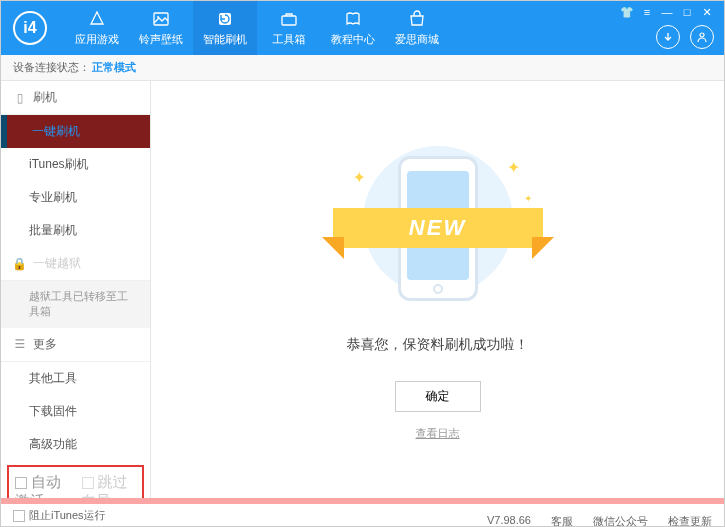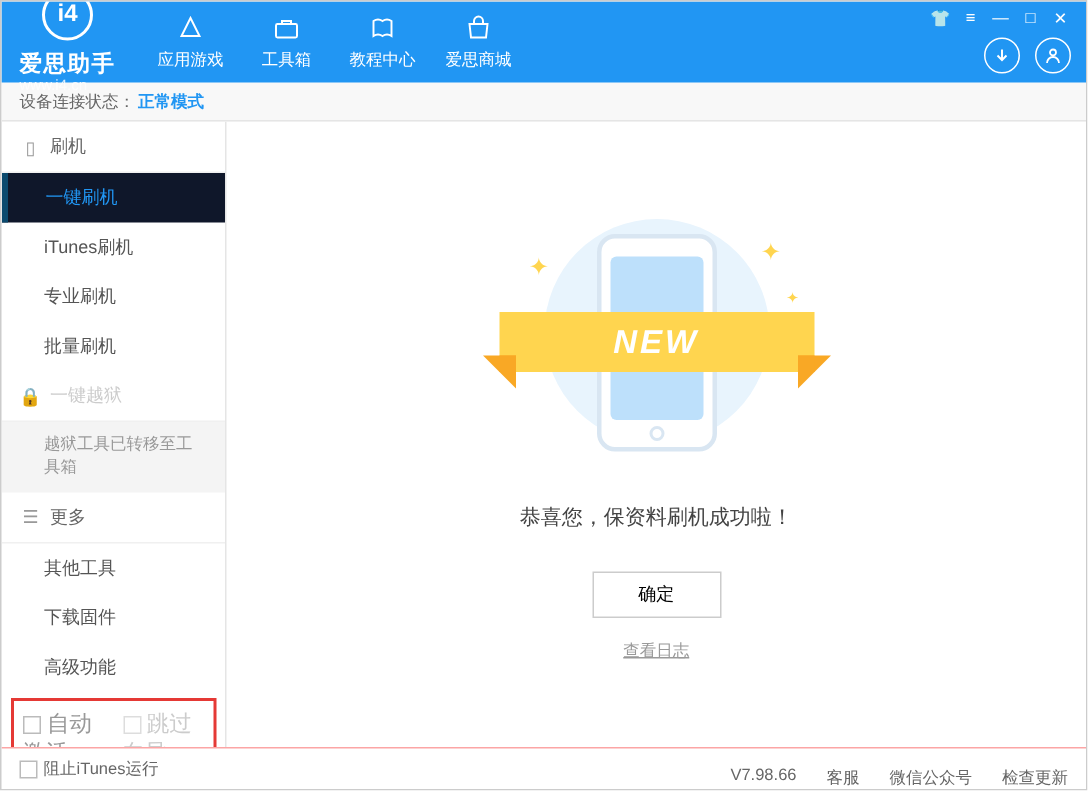--- a/index.html
+++ b/index.html
@@ -18,62 +18,78 @@
 .titlebar-right { position: absolute; right: 10px; top: 4px; display: flex; gap: 6px; align-items: center; font-size: 10px; }
 .win-btn { width: 14px; height: 14px; display: flex; align-items: center; justify-content: center; cursor: pointer; font-size: 11px; }
 .titlebar-circles { position: absolute; right: 10px; bottom: 6px; display: flex; gap: 10px; }
 .circle-btn { width: 24px; height: 24px; border: 1.5px solid #fff; border-radius: 50%; display: flex; align-items: center; justify-content: center; cursor: pointer; font-size: 12px; }
 .statusbar { height: 26px; background: #f8f8f8; border-bottom: 1px solid #e5e5e5; display: flex; align-items: center; padding: 0 12px; font-size: 11px; color: #666; }
 .status-mode { color: #2196f3; font-weight: bold; margin-left: 2px; }
 .body { flex: 1; display: flex; overflow: hidden; }
 .sidebar { width: 150px; border-right: 1px solid #e5e5e5; display: flex; flex-direction: column; font-size: 12px; overflow-y: auto; }
 .side-group { padding: 8px 12px; color: #666; display: flex; align-items: center; gap: 6px; border-bottom: 1px solid #f0f0f0; }
 .side-item { padding: 8px 12px 8px 28px; color: #555; cursor: pointer; }
-.side-item.active { background: #0f172a; color: #2196f3; border-left: 4px solid #0c4a6e; padding-left: 25px; }
+.side-item.active { background: #7f1d1d; color: #2196f3; border-left: 6px solid #0c4a6e; padding-left: 25px; }
 .side-note { background: #f4f4f4; color: #999; font-size: 11px; padding: 8px 12px 8px 28px; line-height: 1.4; }
 .highlight-box { border: 2px solid #e53935; margin: 4px 6px; padding: 6px 6px; display: flex; gap: 12px; align-items: center; font-size: 15px; color: #999; }
 .checkbox { width: 12px; height: 12px; border: 1px solid #bbb; display: inline-block; margin-right: 4px; vertical-align: middle; }
 .main { flex: 1; display: flex; flex-direction: column; align-items: center; justify-content: center; position: relative; }
 .illus { width: 190px; height: 180px; position: relative; margin-bottom: 18px; }
 .globe { width: 150px; height: 150px; background: #e8f4fd; border-radius: 50%; position: absolute; left: 20px; top: 8px; }
 .phone { width: 80px; height: 145px; background: #fff; border: 3px solid #d9e6f2; border-radius: 12px; position: absolute; left: 55px; top: 18px; }
 .phone-screen { position: absolute; inset: 12px 6px 18px 6px; background: #bde0fb; border-radius: 4px; }
 .phone-btn { position: absolute; bottom: 4px; left: 50%; transform: translateX(-50%); width: 10px; height: 10px; border: 2px solid #d9e6f2; border-radius: 50%; }
 .ribbon { position: absolute; left: -10px; right: -10px; top: 70px; height: 40px; background: #ffd54f; display: flex; align-items: center; justify-content: center; font-size: 22px; font-weight: 900; color: #fff; font-style: italic; letter-spacing: 2px; }
 .ribbon::before, .ribbon::after { content: ""; position: absolute; width: 0; height: 0; border: 11px solid #f9a825; }
 .ribbon::before { left: -11px; bottom: -11px; border-left-color: transparent; border-bottom-color: transparent; }
 .ribbon::after { right: -11px; bottom: -11px; border-right-color: transparent; border-bottom-color: transparent; }
 .sparkle { position: absolute; color: #ffd54f; font-size: 16px; }
 .msg { font-size: 14px; color: #444; margin-bottom: 27px; }
 .ok-btn { padding: 6px 30px; border: 1px solid #ccc; background: #fff; font-size: 12px; cursor: pointer; margin-bottom: 14px; }
 .log-link { font-size: 11px; color: #999; text-decoration: underline; cursor: pointer; }
-.footer { height: 28px; border-top: 1px solid #fca5a5; display: flex; align-items: center; padding: 0 12px; font-size: 11px; color: #666; }
+.footer { height: 28px; border-top: 6px solid #fca5a5; display: flex; align-items: center; padding: 0 12px; font-size: 11px; color: #666; }
 .footer-right { margin-left: auto; display: flex; gap: 20px; margin-top: 12px; }
 .group-icon { width: 14px; height: 14px; display: inline-flex; align-items: center; justify-content: center; color: #999; }
 </style>
 </head>
 <body>
 
 <div class="app">
   <div class="titlebar">
     <div class="logo-wrap">
       <div class="logo-circle">i4</div>
-      <div class="logo-text">
-        <span class="logo-name">爱思助手</span>
-        <span class="logo-url">www.i4.cn</span>
-      </div>
     </div>
     <div class="nav">
       <div class="nav-item">
           <span class="nav-icon">
             <svg width="18" height="18" viewBox="0 0 18 18">
               <path d="M9 2 L15 14 H3 Z" fill="none" stroke="#fff" stroke-width="1.3"></path>
             </svg>
           </span>
           <span>应用游戏</span>
+        </div>
+      <div class="nav-item">
+          <span class="nav-icon">
+            <svg width="18" height="18" viewBox="0 0 18 18">
+              <rect x="2" y="3" width="14" height="12" rx="1" fill="none" stroke="#fff" stroke-width="1.3"></rect>
+              <circle cx="6" cy="7" r="1" fill="#fff"></circle>
+              <path d="M2 13 L7 8 L10 11 L13 8 L16 11" fill="none" stroke="#fff" stroke-width="1.3"></path>
+            </svg>
+          </span>
+          <span>铃声壁纸</span>
+        </div>
+      <div class="nav-item active">
+          <span class="nav-icon">
+            <svg width="18" height="18" viewBox="0 0 18 18">
+              <rect x="3" y="3" width="12" height="12" rx="2" fill="#fff"></rect>
+              <path d="M9 5 A4 4 0 1 1 5 9" fill="none" stroke="#2196f3" stroke-width="1.5"></path>
+              <path d="M5 5 L5 9 L9 9" fill="none" stroke="#2196f3" stroke-width="1.5"></path>
+            </svg>
+          </span>
+          <span>智能刷机</span>
         </div>
       <div class="nav-item">
           <span class="nav-icon">
             <svg width="18" height="18" viewBox="0 0 18 18">
               <rect x="2" y="6" width="14" height="9" rx="1" fill="none" stroke="#fff" stroke-width="1.3"></rect>
               <path d="M6 6 V4 H12 V6" fill="none" stroke="#fff" stroke-width="1.3"></path>
             </svg>
           </span>
           <span>工具箱</span>
         </div>

